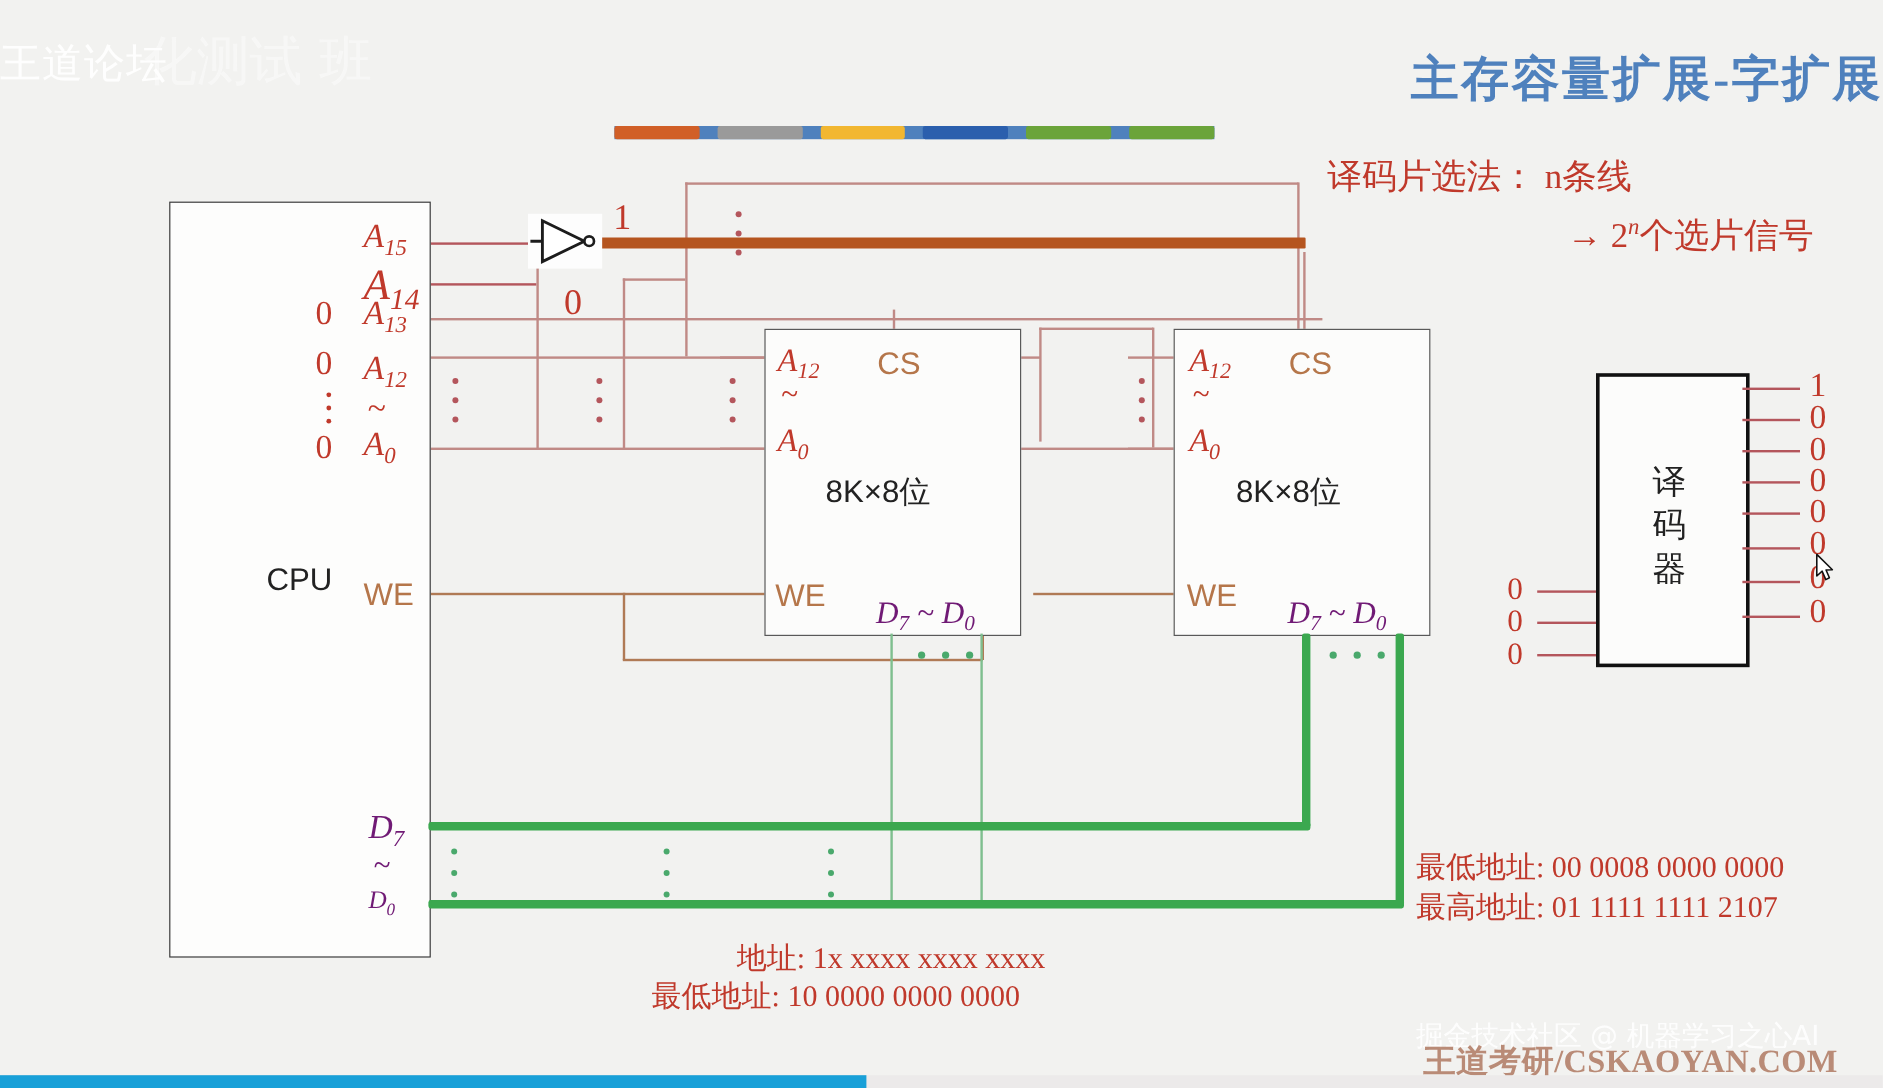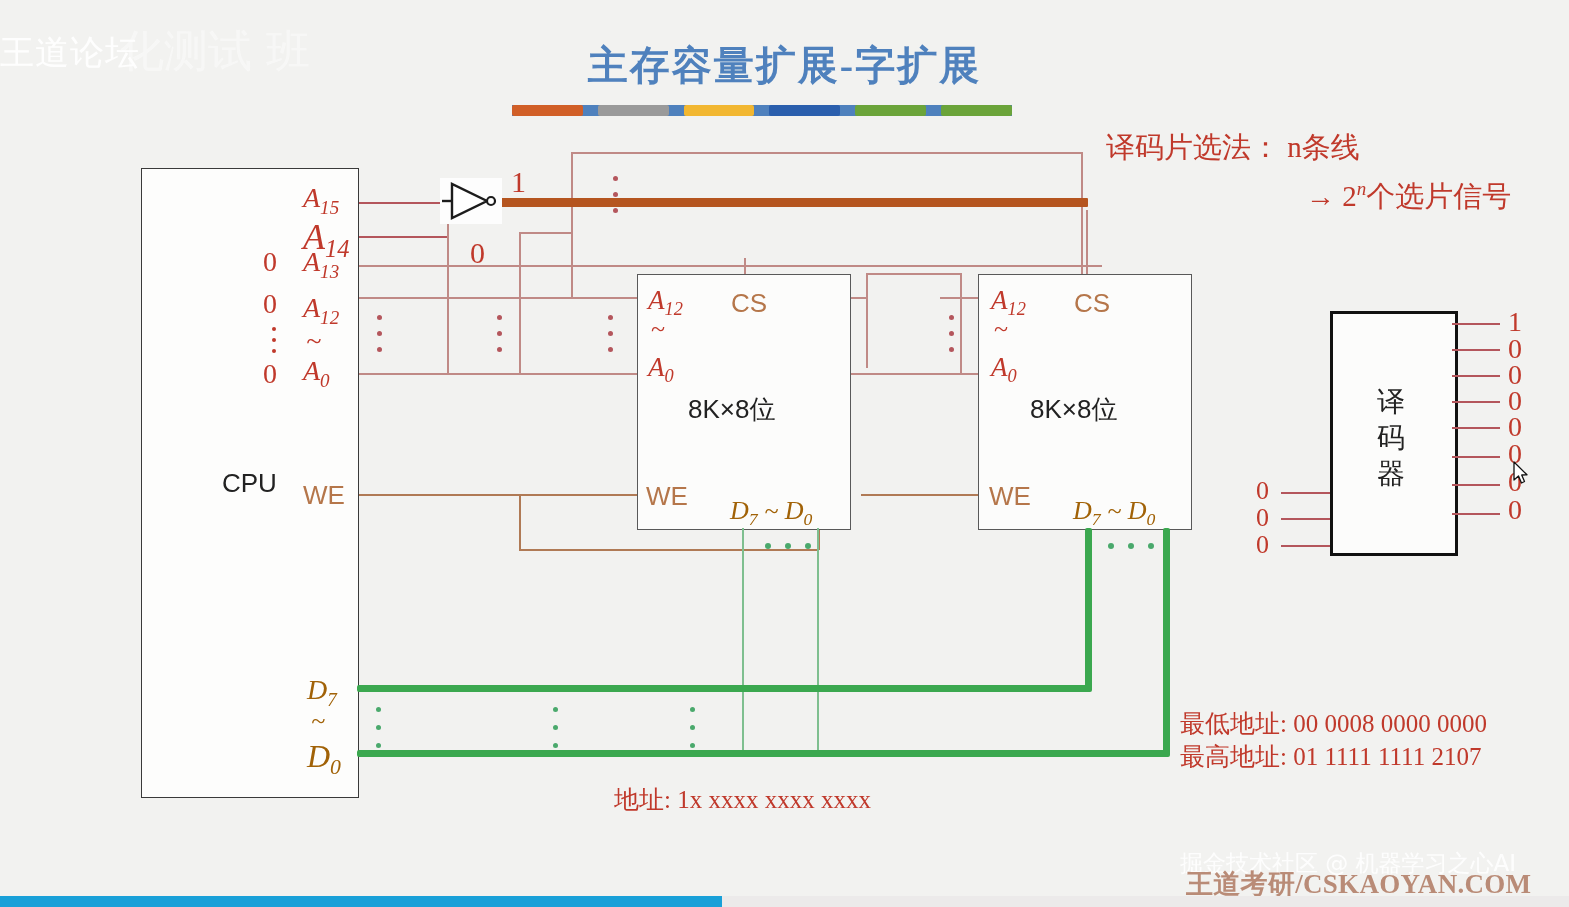--- a/index.html
+++ b/index.html
@@ -15,42 +15,42 @@
   .wm-tl{left:0px;top:30px;font-size:34px;color:#ffffff;letter-spacing:1px;
          font-family:"DejaVu Sans",sans-serif;opacity:.95;white-space:nowrap;}
   .wm-tl2{left:120px;top:22px;font-size:44px;color:#ffffff;opacity:.45;white-space:nowrap;
           font-family:"DejaVu Sans",sans-serif;}
   .wm-br{left:1180px;top:848px;font-size:23px;color:#ffffff;opacity:.92;white-space:nowrap;
          font-family:"DejaVu Sans",sans-serif;}
   .brand{left:1186px;top:866px;font-size:27px;color:#b07a62;opacity:.85;white-space:nowrap;
          font-family:"Liberation Serif",serif;font-weight:bold;letter-spacing:.3px;}
 
   
-  .title{left:0;top:38px;width:1569px;text-align:center;font-size:40px;color:#4f81bd;
+  .title{left:0;top:38px;width:1569px;text-align:right;font-size:40px;color:#4f81bd;
          font-family:"Liberation Serif","DejaVu Serif",serif;font-weight:bold;letter-spacing:2px;}
   .barrow{left:512px;top:105px;width:500px;display:flex;gap:15px;}
   .barrow i{display:block;height:11px;flex:1;border-radius:2px;}
 
   
   .note{color:#c0392b;font-family:"Liberation Serif","DejaVu Serif",serif;}
   .note1{left:1106px;top:128px;font-size:29px;white-space:nowrap;}
   .note2{left:1306px;top:177px;font-size:29px;white-space:nowrap;}
   .sup{font-size:19px;vertical-align:super;font-style:italic;}
 
   
   .box{border:1.6px solid #595959;background:#fcfcfb;}
   #cpu{left:141px;top:168px;width:216px;height:628px;border:1.6px solid #3a3a3a;background:#fdfdfc;}
   #chip1{left:637px;top:274px;width:212px;height:254px;}
   #chip2{left:978px;top:274px;width:212px;height:254px;}
   #decoder{left:1330px;top:311px;width:122px;height:239px;border:3px solid #111;background:#fcfcfb;}
 
   .lbl{position:absolute;white-space:nowrap;}
   .red{color:#c0392b;}
   .brown{color:#b5764a;}
-  .green{color:#a16207;}
+  .green{color:#701a75;}
   .ital{font-family:"Liberation Serif","DejaVu Serif",serif;font-style:italic;}
   .sub{font-size:.68em;vertical-align:sub;font-style:italic;}
 
   
   .w{position:absolute;background:#b4565c;}
   .wh{height:1.6px;}
   .wv{width:1.6px;}
   .thin{background:#c08a86;}
   .brownw{background:#b07a55;}
   .bus-brown{position:absolute;height:9px;background:#b5551f;border-radius:1px;}
@@ -162,21 +162,21 @@
       <i></i>
       <i></i>
       <i></i>
     </div>
   <div class="abs lbl red" style="left:263px;top:358px;font-size:28px;font-family:'Liberation Serif',serif;">0</div>
 
   <div class="abs lbl brown" style="left:303px;top:480px;font-size:26px;">WE</div>
 
   <div class="abs lbl ital green" style="left:307px;top:674px;font-size:28px;">D<span class="sub">7</span></div>
   <div class="abs lbl ital green" style="left:311px;top:706px;font-size:26px;">~</div>
-  <div class="abs lbl ital green" style="left:307px;top:738px;font-size:32px;">D<span class="sub">0</span></div>
+  <div class="abs lbl ital green" style="left:307px;top:738px;font-size:21px;">D<span class="sub">0</span></div>
 
   <div class="abs dots" style="left:377px;top:315px;">
       <i></i>
       <i></i>
       <i></i>
     </div>
   <div class="abs dots" style="left:497px;top:315px;">
       <i></i>
       <i></i>
       <i></i>
@@ -282,20 +282,21 @@
   <div class="abs lbl red" style="left:1508px;top:306px;font-size:28px;font-family:'Liberation Serif',serif;">1</div>
   <div class="abs lbl red" style="left:1508px;top:333px;font-size:28px;font-family:'Liberation Serif',serif;">0</div>
   <div class="abs lbl red" style="left:1508px;top:359px;font-size:28px;font-family:'Liberation Serif',serif;">0</div>
   <div class="abs lbl red" style="left:1508px;top:385px;font-size:28px;font-family:'Liberation Serif',serif;">0</div>
   <div class="abs lbl red" style="left:1508px;top:411px;font-size:28px;font-family:'Liberation Serif',serif;">0</div>
   <div class="abs lbl red" style="left:1508px;top:438px;font-size:28px;font-family:'Liberation Serif',serif;">0</div>
   <div class="abs lbl red" style="left:1508px;top:466px;font-size:28px;font-family:'Liberation Serif',serif;">0</div>
   <div class="abs lbl red" style="left:1508px;top:494px;font-size:28px;font-family:'Liberation Serif',serif;">0</div>
 
   <div class="addr" style="left:614px;top:784px;">地址: 1x xxxx xxxx xxxx</div>
+  <div class="addr" style="left:543px;top:815px;">最低地址: 10 0000 0000 0000</div>
 
   <div class="addr" style="left:1180px;top:708px;">最低地址: 00 0008 0000 0000</div>
   <div class="addr" style="left:1180px;top:741px;">最高地址: 01 1111 1111 2107</div>
 
   <svg class="abs" id="cursor" viewBox="0 0 17 25">
     <polygon points="1,1 1,19 5.5,15 8.5,22 11.5,20.5 8.7,14 14,13.8" fill="#ffffff" stroke="#111" stroke-width="1.3" stroke-linejoin="round"></polygon>
   </svg>
 
   <div class="abs wm-br">掘金技术社区 @ 机器学习之心AI</div>
   <div class="abs brand">王道考研/CSKAOYAN.COM</div>

